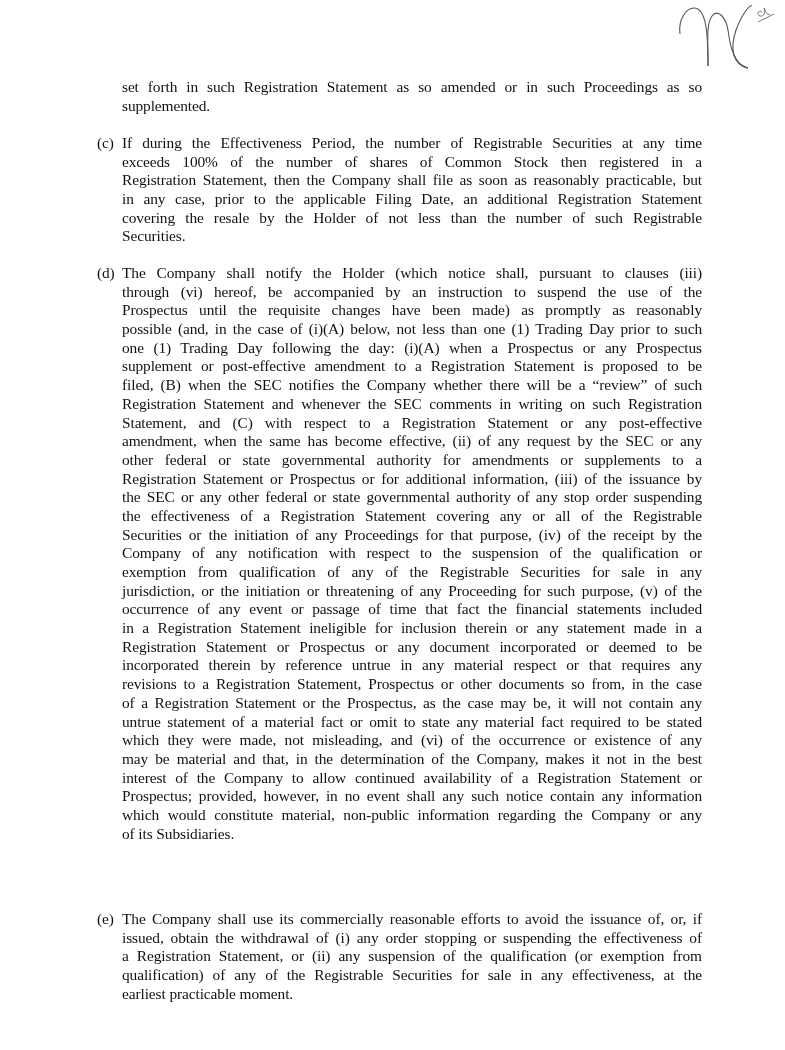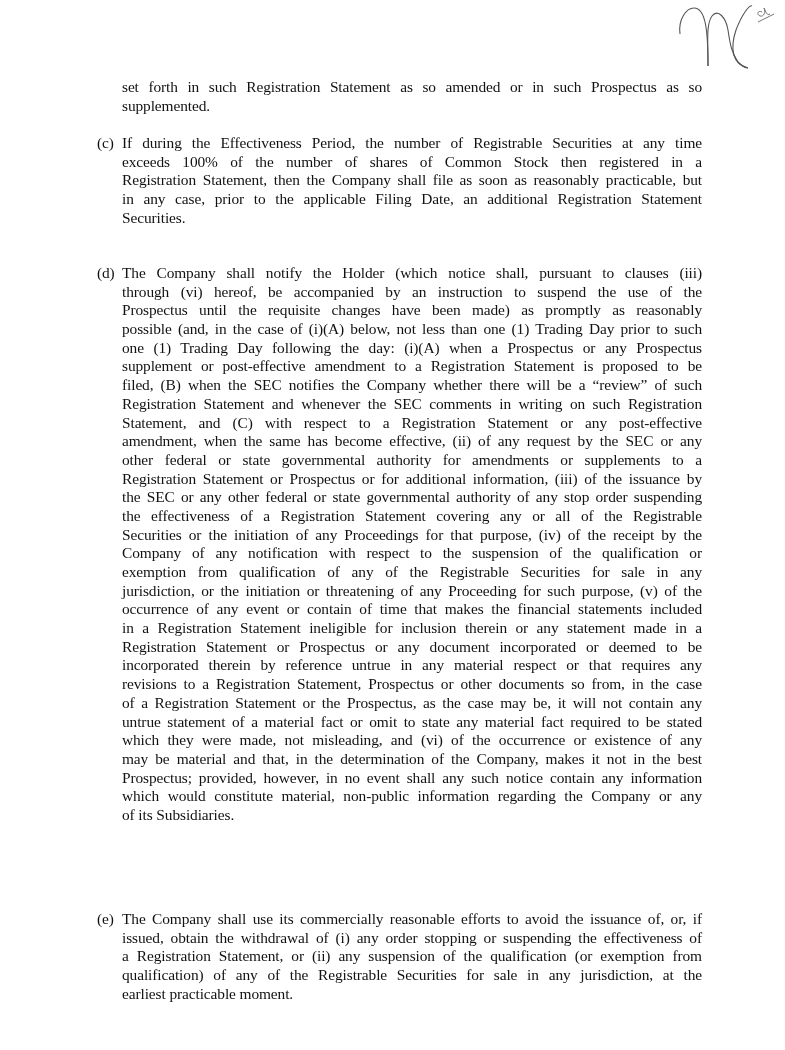--- a/index.html
+++ b/index.html
@@ -61,30 +61,31 @@
 
   <svg class="initials" viewBox="0 0 110 72" xmlns="http://www.w3.org/2000/svg">
     <path d="M8 32 C 6 18, 14 6, 22 6 C 34 6, 36 30, 36 64" fill="none" stroke="#555" stroke-width="1.1"></path>
     <path d="M36 64 C 36 40, 34 22, 40 14 C 46 6, 54 16, 56 28 C 58 42, 60 52, 66 60 C 70 64, 74 66, 76 66" fill="none" stroke="#555" stroke-width="1.1"></path>
     <path d="M76 66 C 60 62, 58 46, 64 28 C 70 12, 78 2, 80 4" fill="none" stroke="#555" stroke-width="1.1"></path>
     <path d="M90 10 C 86 8, 84 12, 88 14 C 92 15, 94 10, 92 6 C 94 10, 95 14, 98 12" fill="none" stroke="#666" stroke-width="0.9"></path>
     <path d="M86 20 L 102 12" fill="none" stroke="#666" stroke-width="0.9"></path>
   </svg>
 
   <div class="para" style="top:78px;">
-    <span class="line">set forth in such Registration Statement as so amended or in such Prospectus as so</span>
+    <span class="line">set forth in such Registration Statement as so amended or in such Proceedings as so</span>
     <span class="line last">supplemented.</span>
   </div>
 
   <div class="para" style="top:134px;">
     <span class="label">(c)</span>
     <span class="line">If during the Effectiveness Period, the number of Registrable Securities at any time</span>
     <span class="line">exceeds 100% of the number of shares of Common Stock then registered in a</span>
     <span class="line">Registration Statement, then the Company shall file as soon as reasonably practicable, but</span>
     <span class="line">in any case, prior to the applicable Filing Date, an additional Registration Statement</span>
+    <span class="line">covering the resale by the Holder of not less than the number of such Registrable</span>
     <span class="line last">Securities.</span>
   </div>
 
   <div class="para" style="top:264px;">
     <span class="label">(d)</span>
     <span class="line">The Company shall notify the Holder (which notice shall, pursuant to clauses (iii)</span>
     <span class="line">through (vi) hereof, be accompanied by an instruction to suspend the use of the</span>
     <span class="line">Prospectus until the requisite changes have been made) as promptly as reasonably</span>
     <span class="line">possible (and, in the case of (i)(A) below, not less than one (1) Trading Day prior to such</span>
     <span class="line">one (1) Trading Day following the day: (i)(A) when a Prospectus or any Prospectus</span>
@@ -94,36 +95,37 @@
     <span class="line">Statement, and (C) with respect to a Registration Statement or any post-effective</span>
     <span class="line">amendment, when the same has become effective, (ii) of any request by the SEC or any</span>
     <span class="line">other federal or state governmental authority for amendments or supplements to a</span>
     <span class="line">Registration Statement or Prospectus or for additional information, (iii) of the issuance by</span>
     <span class="line">the SEC or any other federal or state governmental authority of any stop order suspending</span>
     <span class="line">the effectiveness of a Registration Statement covering any or all of the Registrable</span>
     <span class="line">Securities or the initiation of any Proceedings for that purpose, (iv) of the receipt by the</span>
     <span class="line">Company of any notification with respect to the suspension of the qualification or</span>
     <span class="line">exemption from qualification of any of the Registrable Securities for sale in any</span>
     <span class="line">jurisdiction, or the initiation or threatening of any Proceeding for such purpose, (v) of the</span>
-    <span class="line">occurrence of any event or contain of time that makes the financial statements included</span>
+    <span class="line">occurrence of any event or passage of time that fact the financial statements included</span>
     <span class="line">in a Registration Statement ineligible for inclusion therein or any statement made in a</span>
     <span class="line">Registration Statement or Prospectus or any document incorporated or deemed to be</span>
     <span class="line">incorporated therein by reference untrue in any material respect or that requires any</span>
     <span class="line">revisions to a Registration Statement, Prospectus or other documents so from, in the case</span>
     <span class="line">of a Registration Statement or the Prospectus, as the case may be, it will not contain any</span>
     <span class="line">untrue statement of a material fact or omit to state any material fact required to be stated</span>
     <span class="line">which they were made, not misleading, and (vi) of the occurrence or existence of any</span>
     <span class="line">may be material and that, in the determination of the Company, makes it not in the best</span>
+    <span class="line">interest of the Company to allow continued availability of a Registration Statement or</span>
     <span class="line">Prospectus; provided, however, in no event shall any such notice contain any information</span>
     <span class="line">which would constitute material, non-public information regarding the Company or any</span>
     <span class="line last">of its Subsidiaries.</span>
   </div>
 
   <div class="para" style="top:910px;">
     <span class="label">(e)</span>
     <span class="line">The Company shall use its commercially reasonable efforts to avoid the issuance of, or, if</span>
     <span class="line">issued, obtain the withdrawal of (i) any order stopping or suspending the effectiveness of</span>
     <span class="line">a Registration Statement, or (ii) any suspension of the qualification (or exemption from</span>
-    <span class="line">qualification) of any of the Registrable Securities for sale in any jurisdiction, at the</span>
+    <span class="line">qualification) of any of the Registrable Securities for sale in any effectiveness, at the</span>
     <span class="line last">earliest practicable moment.</span>
   </div>
 
 </div>
 
 </body></html>

